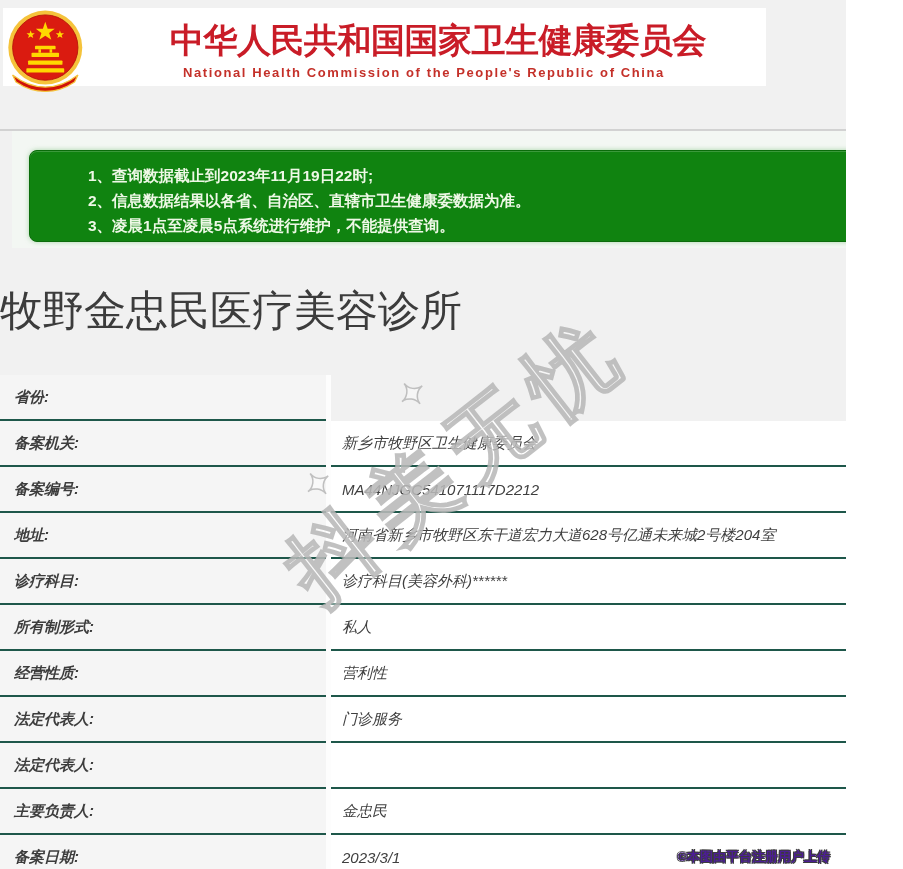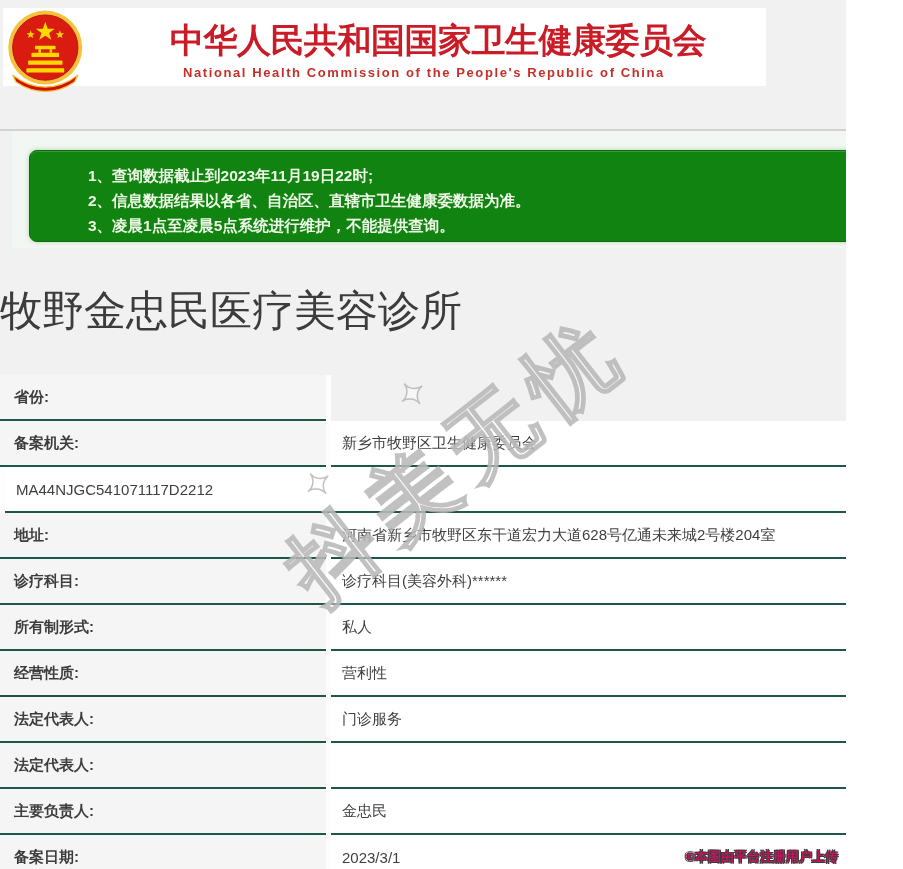--- a/index.html
+++ b/index.html
@@ -50,21 +50,21 @@
 
   
   .doc-title {
     position: absolute; left: 0; right: 9px; top: 283px;
     text-align: left; font-size: 42px; font-weight: 400; color: #3c3c3c;
     white-space: nowrap;
   }
 
   
   .record-table { position: absolute; left: 0; top: 375px; width: 903px; }
-  .row { display: flex; height: 46px; }
+  .row { display: flex; height: 46px; font-style: italic; }
   .cell-label {
     width: 326px; background: #f5f5f5;
     border-bottom: 2px solid #1e574a;
     display: flex; align-items: center; padding-left: 14px;
     font-size: 15px; font-weight: bold; color: #3d3d3d;
   }
   .cell-gap { width: 5px; background: #fdfdfd; }
   .cell-value {
     flex: 1; background: #ffffff;
     border-bottom: 2px solid #1e574a;
@@ -83,22 +83,22 @@
   }
   .sparkle {
     position: absolute; pointer-events: none; z-index: 50;
     font-weight: bold; color: rgba(255,255,255,0.40);
     -webkit-text-stroke: 1.5px rgba(178,178,178,0.80);
     transform: rotate(-38deg);
   }
   .sparkle-1 { left: 398px; top: 374px; font-size: 34px; }
   .sparkle-2 { left: 304px; top: 464px; font-size: 34px; }
   .attribution {
-    position: absolute; right: 8px; top: 848px;
-    font-size: 13px; font-weight: bold; color: #be185d;
+    position: absolute; right: 16px; top: 848px;
+    font-size: 13px; font-weight: bold; color: #4c1d95;
     text-shadow: -1px -1px 0 #3c3c3c, 1px -1px 0 #3c3c3c,
                  -1px 1px 0 #3c3c3c, 1px 1px 0 #3c3c3c;
     z-index: 60; white-space: nowrap;
   }
 </style>
 </head>
 <body>
 
 <div class="screen">
 
@@ -141,20 +141,21 @@
     <div class="row">
       <div class="cell-label">省份:</div>
       <div class="cell-gap"></div>
     </div>
     <div class="row">
       <div class="cell-label">备案机关:</div>
       <div class="cell-gap"></div>
       <div class="cell-value">新乡市牧野区卫生健康委员会</div>
     </div>
     <div class="row">
+      <div class="cell-label">备案编号:</div>
       <div class="cell-gap"></div>
       <div class="cell-value">MA44NJGC541071117D2212</div>
     </div>
     <div class="row">
       <div class="cell-label">地址:</div>
       <div class="cell-gap"></div>
       <div class="cell-value">河南省新乡市牧野区东干道宏力大道628号亿通未来城2号楼204室</div>
     </div>
     <div class="row">
       <div class="cell-label">诊疗科目:</div>

